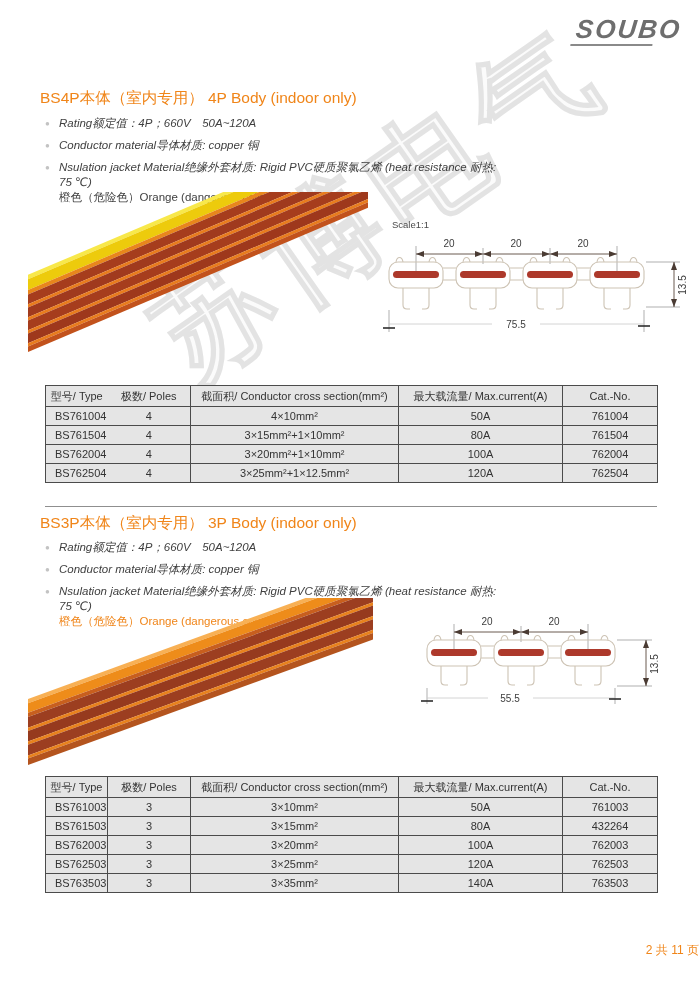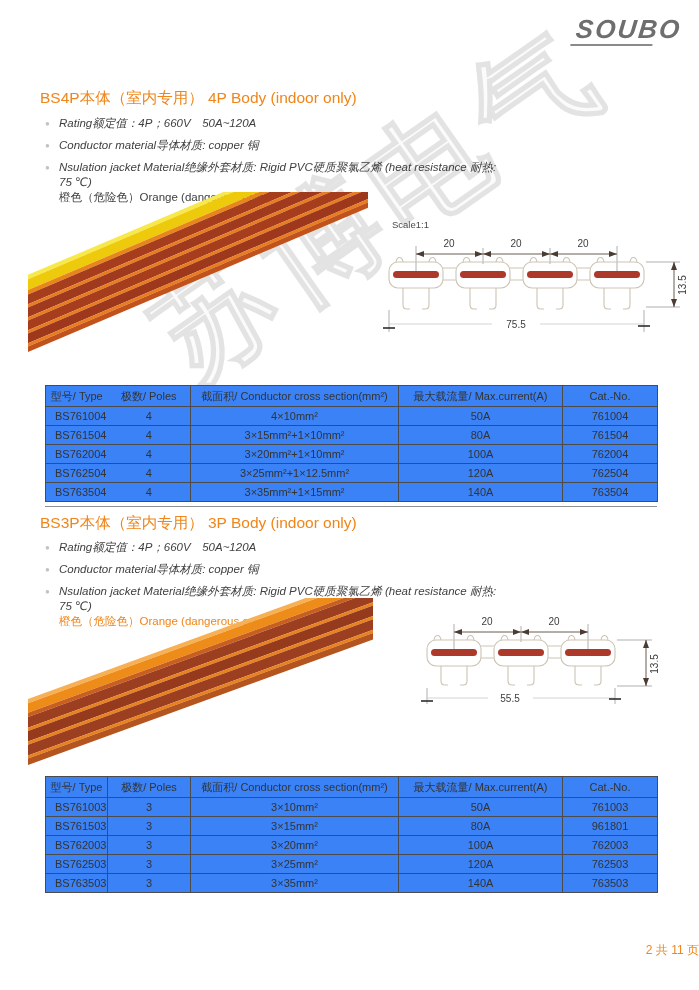--- a/index.html
+++ b/index.html
@@ -28,21 +28,21 @@
     position:absolute;left:40px;font-size:15.5px;font-weight:normal;color:#F08519;white-space:nowrap;
   }
   
   .bullets{position:absolute;left:45px;width:452px;font-size:11.5px;line-height:15px;color:#404040;}
   .bullet{display:flex;margin-bottom:7px;}
   .bullet .dot{flex:0 0 14px;color:#c3c3c3;font-size:8px;line-height:15px;}
   .bullet .txt{flex:1;font-style:italic;}
   .note{margin-left:14px;margin-top:0;}
   .note.orange{color:#F08519;}
   
-  table.spec{border-collapse:collapse;table-layout:fixed;width:612px;font-size:11px;color:#333;position:absolute;left:45px;background:#3b82f6;}
+  table.spec{border-collapse:collapse;table-layout:fixed;width:612px;font-size:11px;color:#333;position:absolute;left:45px;background:#e5e5e5;}
   table.spec th,table.spec td{border:1px solid #4b4b4b;text-align:center;padding:0 2px;font-weight:normal;height:18px;overflow:hidden;white-space:nowrap;}
   table.spec thead th{height:20px;}
   table.spec td.c1{text-align:right;padding-left:9px;}
   table.t1 tr > *:nth-child(1){border-right:none;}
   table.t1 tr > *:nth-child(2){border-left:none;}
   
   .divider{position:absolute;left:45px;width:612px;height:0;border-top:1px solid #8f8f8f;}
   
   svg text{font-family:"Liberation Sans","DejaVu Sans",sans-serif;}
   .dwg-dim-text{font-size:10px;fill:#3d3d3d;}
@@ -195,27 +195,20 @@
         <td>100A</td>
         <td>762004</td>
       </tr>
       <tr>
         <td class="c1">BS762504</td>
         <td>4</td>
         <td>3×25mm²+1×12.5mm²</td>
         <td>120A</td>
         <td>762504</td>
       </tr>
-      <tr>
-        <td class="c1">BS763504</td>
-        <td>4</td>
-        <td>3×35mm²+1×15mm²</td>
-        <td>140A</td>
-        <td>763504</td>
-      </tr>
     </tbody>
   </table>
 
   <div class="divider" style="top:506px;"></div>
 
   <div class="sec-title" style="top:513px;">BS3P本体（室内专用） 3P Body (indoor only)</div>
 
   <div class="bullets" style="top:540px;">
     <div class="bullet">
       <span class="dot">●</span>
@@ -316,21 +309,21 @@
         <td>3</td>
         <td>3×10mm²</td>
         <td>50A</td>
         <td>761003</td>
       </tr>
       <tr>
         <td class="c1">BS761503</td>
         <td>3</td>
         <td>3×15mm²</td>
         <td>80A</td>
-        <td>961801</td>
+        <td>432264</td>
       </tr>
       <tr>
         <td class="c1">BS762003</td>
         <td>3</td>
         <td>3×20mm²</td>
         <td>100A</td>
         <td>762003</td>
       </tr>
       <tr>
         <td class="c1">BS762503</td>

